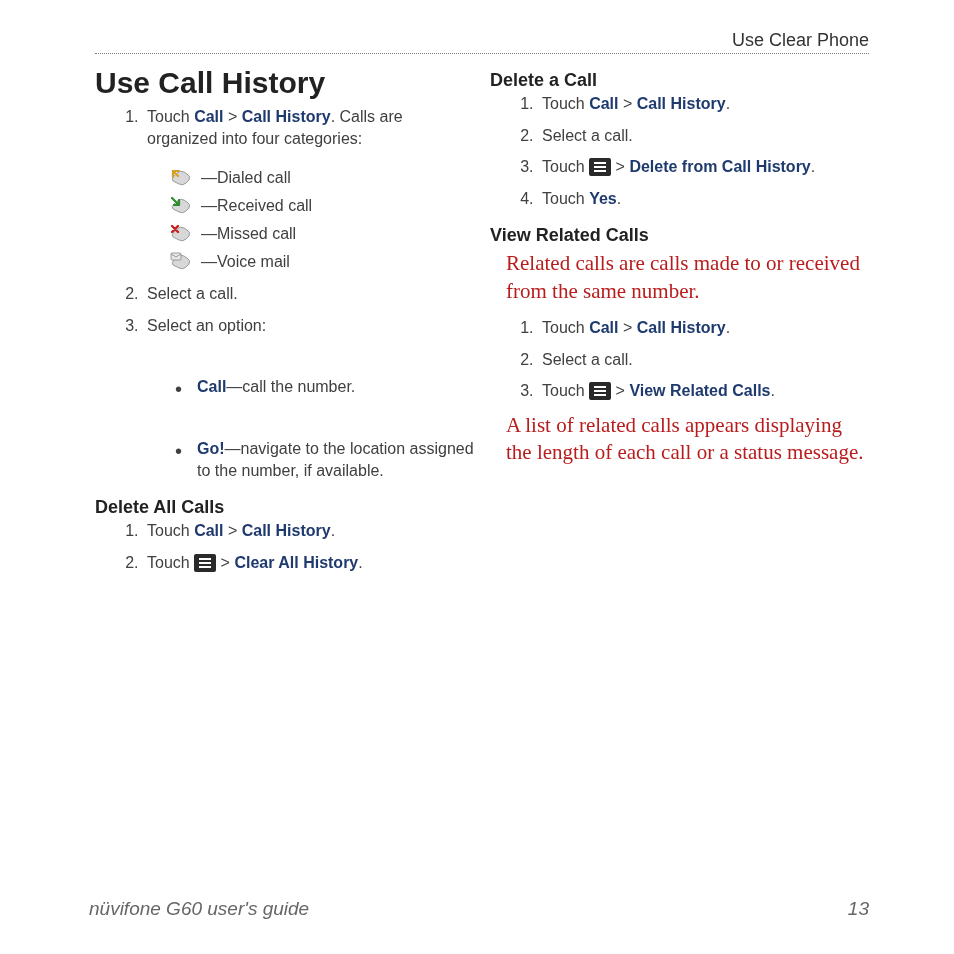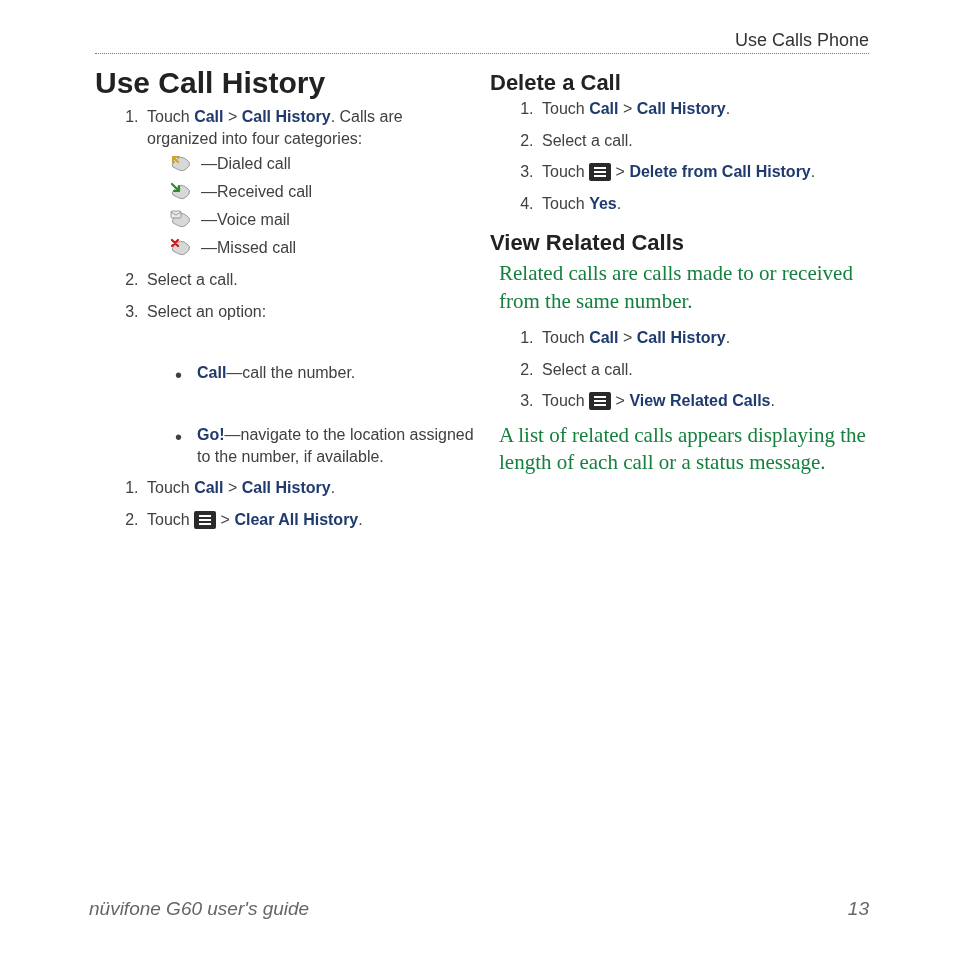--- a/index.html
+++ b/index.html
@@ -27,21 +27,21 @@
   .col {
     flex: 1 1 50%;
   }
   h1 {
     font-size: 30px;
     font-weight: bold;
     color: #222;
     margin-bottom: 6px;
   }
   h2 {
-    font-size: 22px;
+    font-size: 18px;
     font-weight: bold;
     color: #222;
     margin-top: 16px;
     margin-bottom: 2px;
   }
   .body-text, ol, li, p {
     font-size: 16px;
     line-height: 1.35;
     color: #404040;
   }
@@ -68,21 +68,21 @@
     content: "•";
     position: absolute;
     left: 0;
     top: 0;
     color: #404040;
     font-size: 20px;
   }
   .icon-list {
     list-style: none;
     padding-left: 22px;
-    margin-top: 4px;
+    margin-top: 18px;
   }
   .icon-list li {
     display: flex;
     align-items: center;
     gap: 4px;
     margin-bottom: 6px;
   }
   .kw {
     color: #1f3a6e;
     font-weight: bold;
@@ -102,22 +102,22 @@
   .menu-icon svg { display: block; }
   .phone-icon {
     flex: 0 0 auto;
     width: 28px;
     height: 22px;
     display: inline-block;
   }
   p.flow {
     font-family: Georgia, "Times New Roman", serif;
     font-size: 21px;
-    color: #15803d;
-    margin: 4px 0 12px 9px;
+    color: #b91c1c;
+    margin: 4px 0 12px 16px;
     line-height: 1.3;
   }
   .footer {
     position: absolute;
     bottom: 34px;
     left: 89px;
     right: 85px;
     display: flex;
     justify-content: space-between;
     font-style: italic;
@@ -131,21 +131,21 @@
 
 <svg width="0" height="0" style="position:absolute">
   <defs>
     <g id="handset">
       <path d="M4 14 Q2 12 5 9 L8 6 Q11 3 15 5 L18 7 Q22 9 20 13 L17 16 Q14 19 10 17 Z" fill="#d8d8d8" stroke="#888" stroke-width="0.8"></path>
     </g>
   </defs>
 </svg>
 
 <div class="topbar">
-  <span>Use Calls Phone</span>
+  <span>Use Clear Phone</span>
 </div>
 
 <div class="cols">
 
   <div class="col">
     <h1>Use Call History</h1>
     <ol>
       <li>
         <span>Touch </span><span class="kw">Call</span><span> &gt; </span><span class="kw">Call History</span><span>. Calls are organized into four categories:</span>
         <ul class="icon-list">
@@ -164,51 +164,52 @@
                   <use href="#handset"></use>
                   <path d="M3 3 L10 10 M10 10 L10 5 M10 10 L5 10" stroke="#2e8b2e" stroke-width="2.2" fill="none" stroke-linecap="round"></path>
                 </svg>
             </span>
             <span>—Received call</span>
           </li>
           <li>
             <span class="phone-icon">
               <svg viewBox="0 0 28 22">
                   <use href="#handset"></use>
+                  <path d="M3 3 L9 9 M9 3 L3 9" stroke="#c82020" stroke-width="2.4" fill="none" stroke-linecap="round"></path>
+                </svg>
+            </span>
+            <span>—Missed call</span>
+          </li>
+          <li>
+            <span class="phone-icon">
+              <svg viewBox="0 0 28 22">
+                  <use href="#handset"></use>
                   <rect x="2" y="2" width="10" height="7" rx="1" fill="#e8e8e8" stroke="#888" stroke-width="0.8"></rect>
                   <path d="M2 3 L7 6 L12 3" stroke="#888" stroke-width="0.8" fill="none"></path>
                 </svg>
             </span>
             <span>—Voice mail</span>
           </li>
-          <li>
-            <span class="phone-icon">
-              <svg viewBox="0 0 28 22">
-                  <use href="#handset"></use>
-                  <path d="M3 3 L9 9 M9 3 L3 9" stroke="#c82020" stroke-width="2.4" fill="none" stroke-linecap="round"></path>
-                </svg>
-            </span>
-            <span>—Missed call</span>
-          </li>
         </ul>
       </li>
       <li>Select a call.</li>
       <li>
         <span>Select an option:</span>
         <ul class="bullets">
           <li>
             <span class="kw">Call</span><span>—call the number.</span>
           </li>
           <li>
             <span class="kw">Go!</span><span>—navigate to the location assigned to the number, if available.</span>
           </li>
         </ul>
       </li>
     </ol>
 
+    <h2>Delete All Calls</h2>
     <ol>
       <li>
         <span>Touch </span><span class="kw">Call</span><span> &gt; </span><span class="kw">Call History</span><span>.</span>
       </li>
       <li>
         <span>Touch </span><span class="menu-icon">
             <svg width="14" height="10" viewBox="0 0 14 10">
               <path d="M1 1 H13 M1 5 H13 M1 9 H13" stroke="#fff" stroke-width="1.8"></path>
             </svg>
           </span><span> &gt; </span><span class="kw">Clear All History</span><span>.</span>

